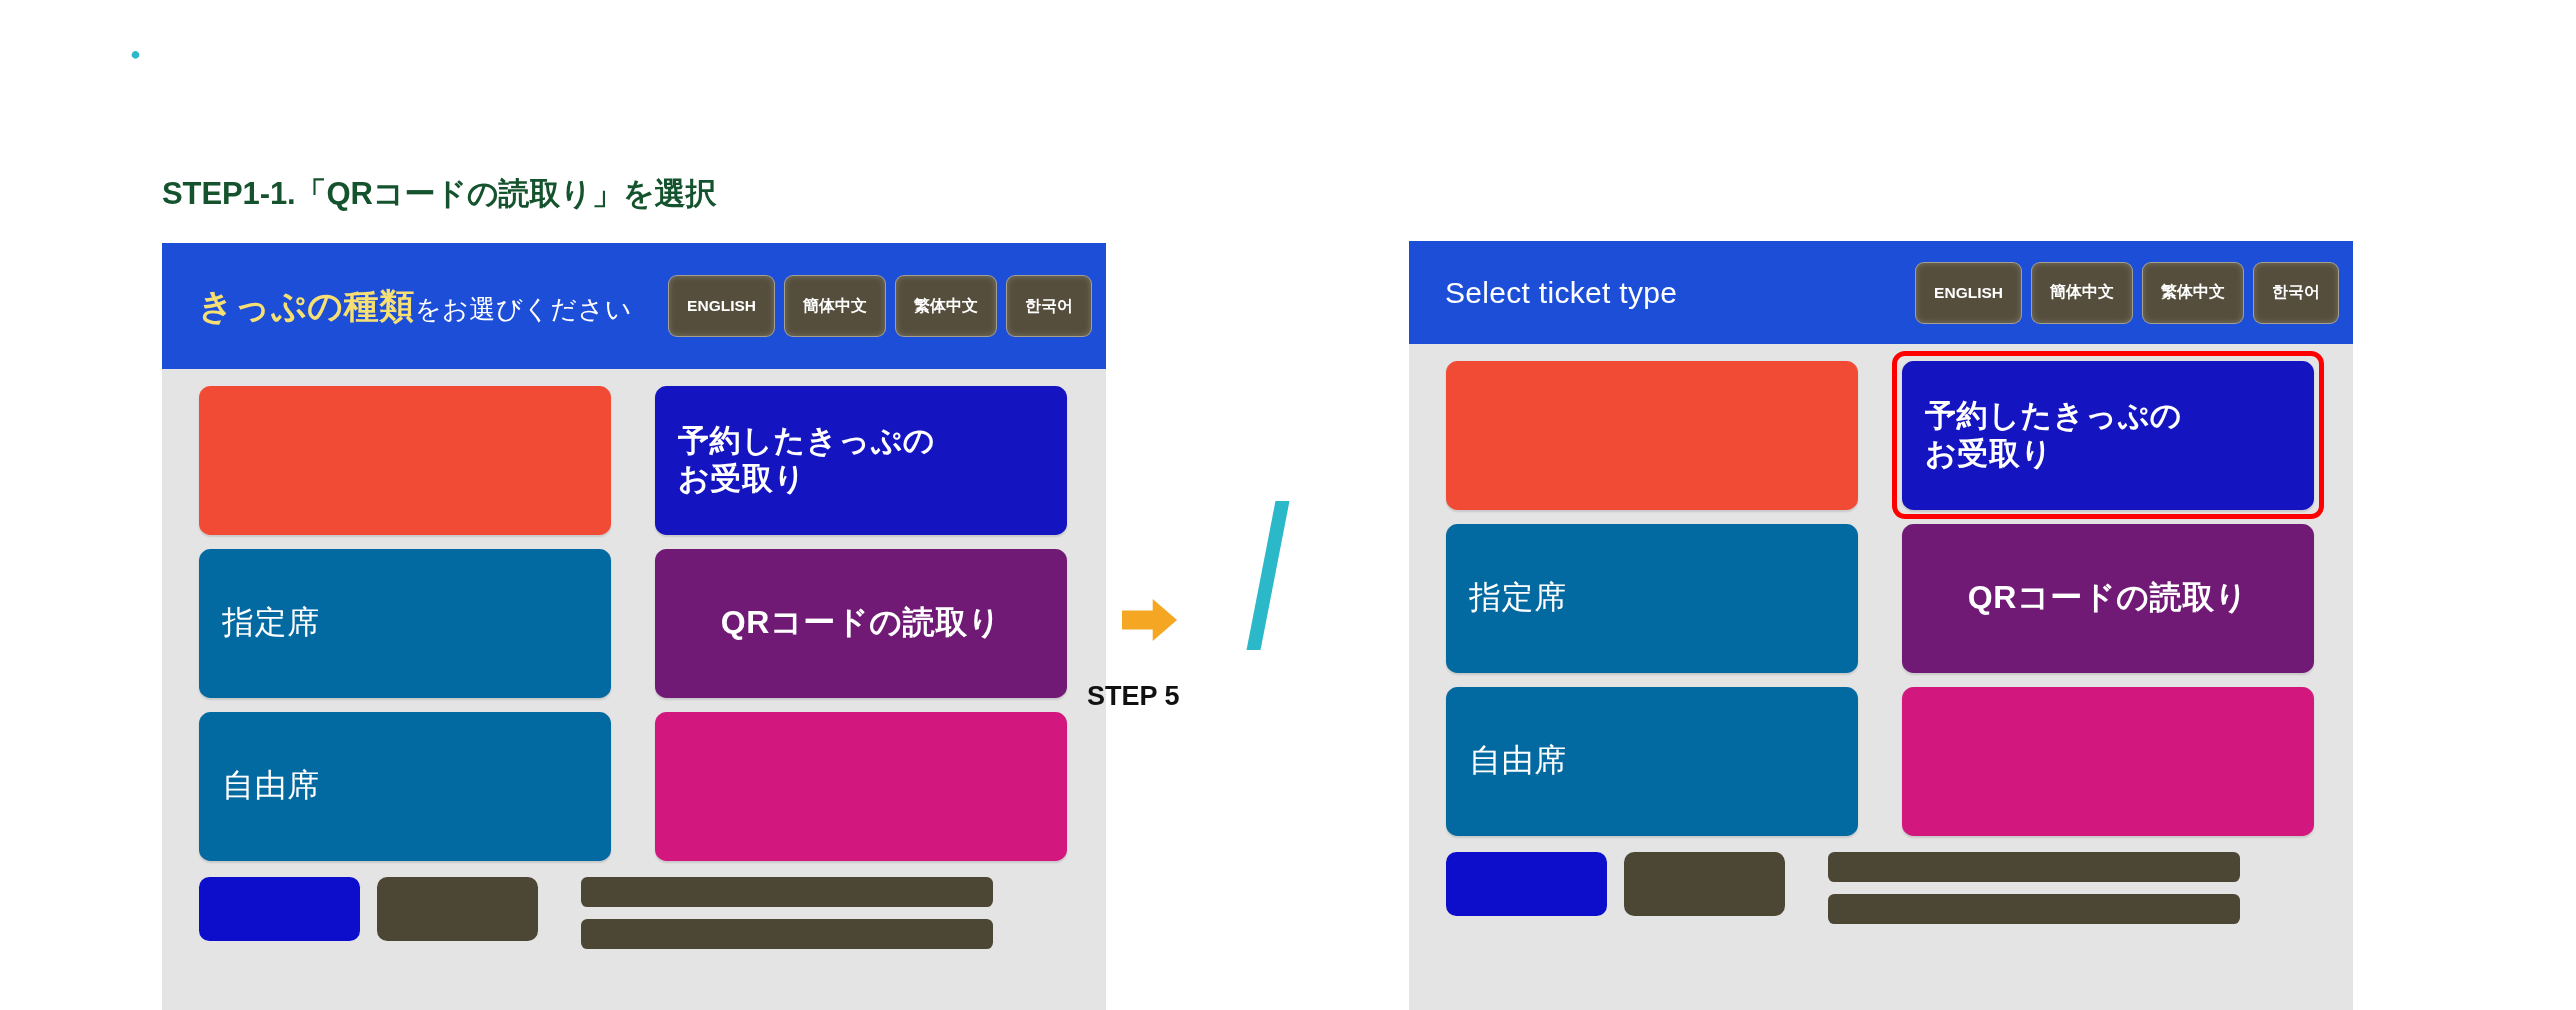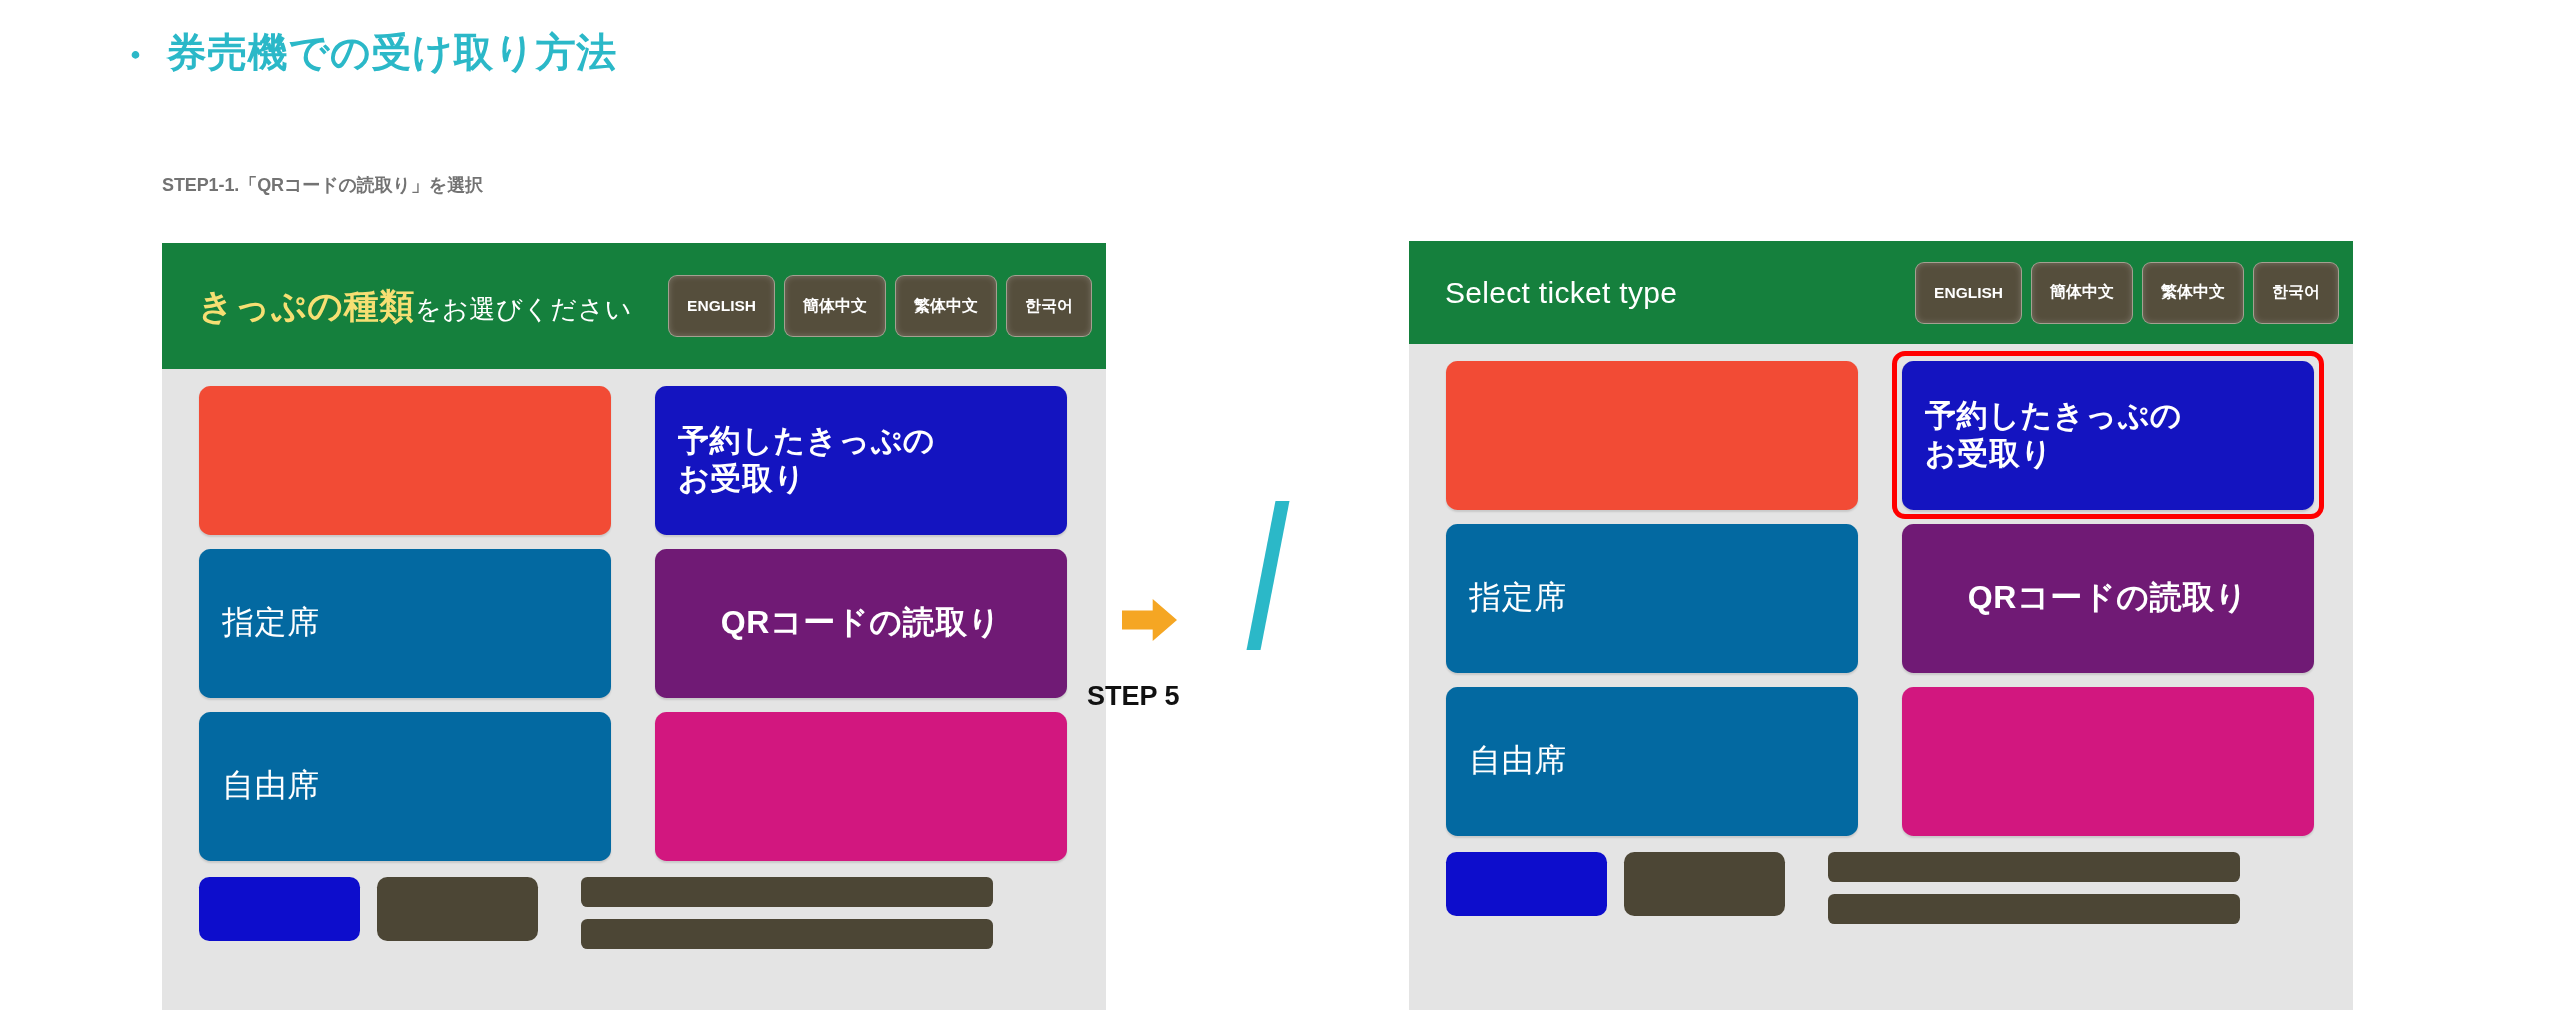--- a/index.html
+++ b/index.html
@@ -20,39 +20,39 @@
     color: #2BB8C8; font-size: 40px; line-height: 1; font-weight: 700;
     transform: translateY(3.9px);
   }
   .title-text {
     color: #2BB8C8; font-size: 40px; line-height: 1.05; font-weight: 700;
     letter-spacing: 0.6px; white-space: nowrap;
   }
 
   
   .step-head {
-    position: absolute; color: #737373;
-    font-size: 18px; font-weight: 700; white-space: nowrap;
+    position: absolute; color: #14532d;
+    font-size: 31px; font-weight: 700; white-space: nowrap;
     letter-spacing: -0.1px;
   }
   .step-head.left  { left: 162px;  top: 173px; }
   .step-head.right { left: 1409px; top: 173px; }
 
   
   .kiosk {
     position: absolute; width: 944px;
     background: #E4E4E4;
     overflow: hidden;
   }
   .kiosk.left  { left: 162px;  top: 243px; height: 768px; }
   .kiosk.right { left: 1409px; top: 241px; height: 770px; }
 
   .kiosk-header {
     position: relative; height: 126px;
-    background: #15803d;
+    background: #1d4ed8;
     display: flex; align-items: center;
     padding: 0 11.6px 0 36px;
   }
   .kiosk.right .kiosk-header { height: 103px; }
 
   .header-title-ja {
     display: flex; align-items: baseline; white-space: nowrap;
   }
   .header-title-ja .kw {
     color: #F6DF73; font-size: 35px; font-weight: 800; letter-spacing: 0.6px;
@@ -140,21 +140,20 @@
     transform: skewX(-11deg);
   }
 </style>
 </head>
 <body>
 
 <div class="page">
 
   <div class="title-row">
     <span class="title-bullet">・</span>
-    <span class="title-text">券売機での受け取り方法</span>
   </div>
 
   <div class="step-head left">STEP1-1.「QRコードの読取り」を選択</div>
 
   <div class="kiosk left">
 
     <div class="kiosk-header">
       <div class="header-title-ja">
         <span class="kw">きっぷの種類</span>
         <span class="rest">をお選びください</span>

